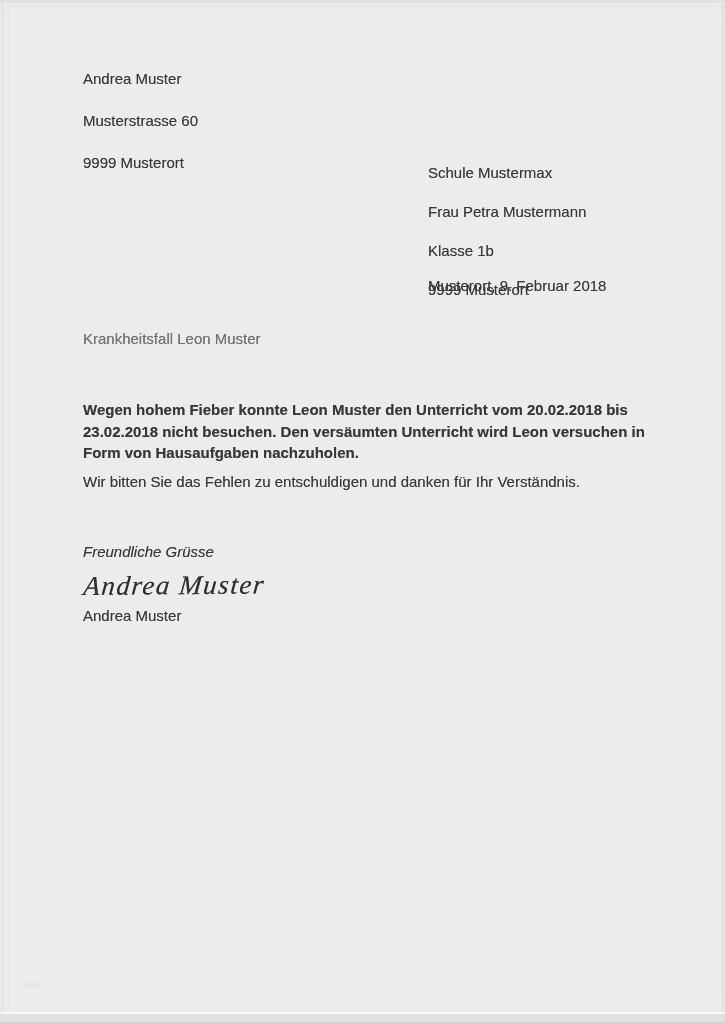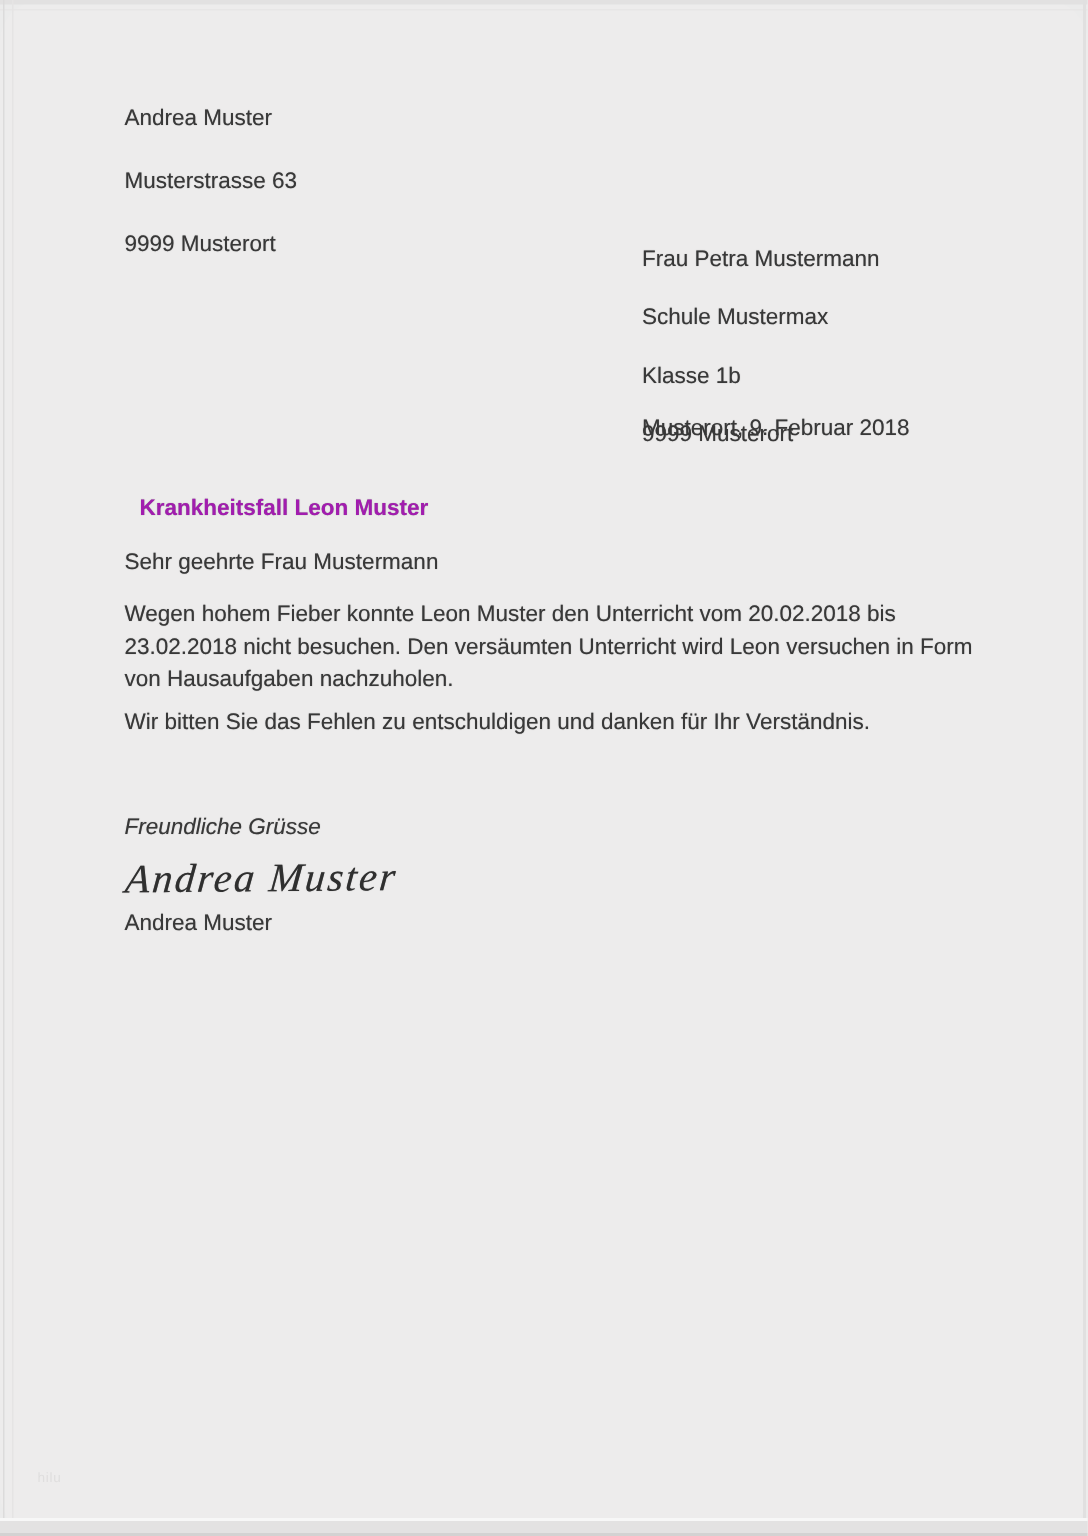--- a/index.html
+++ b/index.html
@@ -31,23 +31,23 @@
     position: absolute;
     font-size: 15px;
     line-height: 21px;
     color: #383838;
     text-shadow: 0 0 0.6px rgba(56,56,56,0.55);
     white-space: pre-line;
   }
   .sender    { left: 83px; top: 47px; }
   .recipient { left: 428px; top: 143px; line-height: 19.5px; }
   .dateline  { left: 428px; top: 275px; }
-  .subject   { left: 93px; top: 328px; font-weight: bold; color: #a21caf; }
+  .subject   { left: 83px; top: 328px; font-weight: normal; color: #737373; }
   .salutation{ left: 83px; top: 364px; }
-  .para-1    { left: 83px; top: 399px; width: 578px; line-height: 21.5px; }
+  .para-1    { left: 83px; top: 399px; width: 578px; line-height: 21.5px; font-weight: bold; }
   .para-2    { left: 83px; top: 471px; width: 600px; }
   .closing   { left: 83px; top: 541px; font-style: italic; }
   .signature-script {
     left: 82px; top: 569px;
     font-family: cursive;
     font-style: italic;
     font-size: 27px;
     line-height: 34px;
     letter-spacing: 1.5px;
     color: #2f2f2f;
@@ -73,36 +73,35 @@
   <div class="edge-top2"></div>
   <div class="edge-left"></div>
   <div class="edge-left2"></div>
   <div class="edge-right"></div>
   <div class="edge-bottom-light"></div>
   <div class="edge-bottom-strip"></div>
   <div class="edge-bottom-dark"></div>
 
   <div class="txt sender">
     <div>Andrea Muster</div>
-    <div>Musterstrasse 63</div>
+    <div>Musterstrasse 60</div>
     <div>9999 Musterort</div>
   </div>
 
   <div class="txt recipient">
+    <div>Schule Mustermax</div>
     <div>Frau Petra Mustermann</div>
-    <div>Schule Mustermax</div>
     <div>Klasse 1b</div>
     <div>9999 Musterort</div>
   </div>
 
   <div class="txt dateline">Musterort, 9. Februar 2018</div>
 
   <div class="txt subject">Krankheitsfall Leon Muster</div>
 
-  <div class="txt salutation">Sehr geehrte Frau Mustermann</div>
 
   <div class="txt para-1">Wegen hohem Fieber konnte Leon Muster den Unterricht vom 20.02.2018 bis 23.02.2018 nicht besuchen. Den versäumten Unterricht wird Leon versuchen in Form von Hausaufgaben nachzuholen.</div>
 
   <div class="txt para-2">Wir bitten Sie das Fehlen zu entschuldigen und danken für Ihr Verständnis.</div>
 
   <div class="txt closing">Freundliche Grüsse</div>
 
   <div class="txt signature-script">Andrea Muster</div>
 
   <div class="txt signature-name">Andrea Muster</div>

